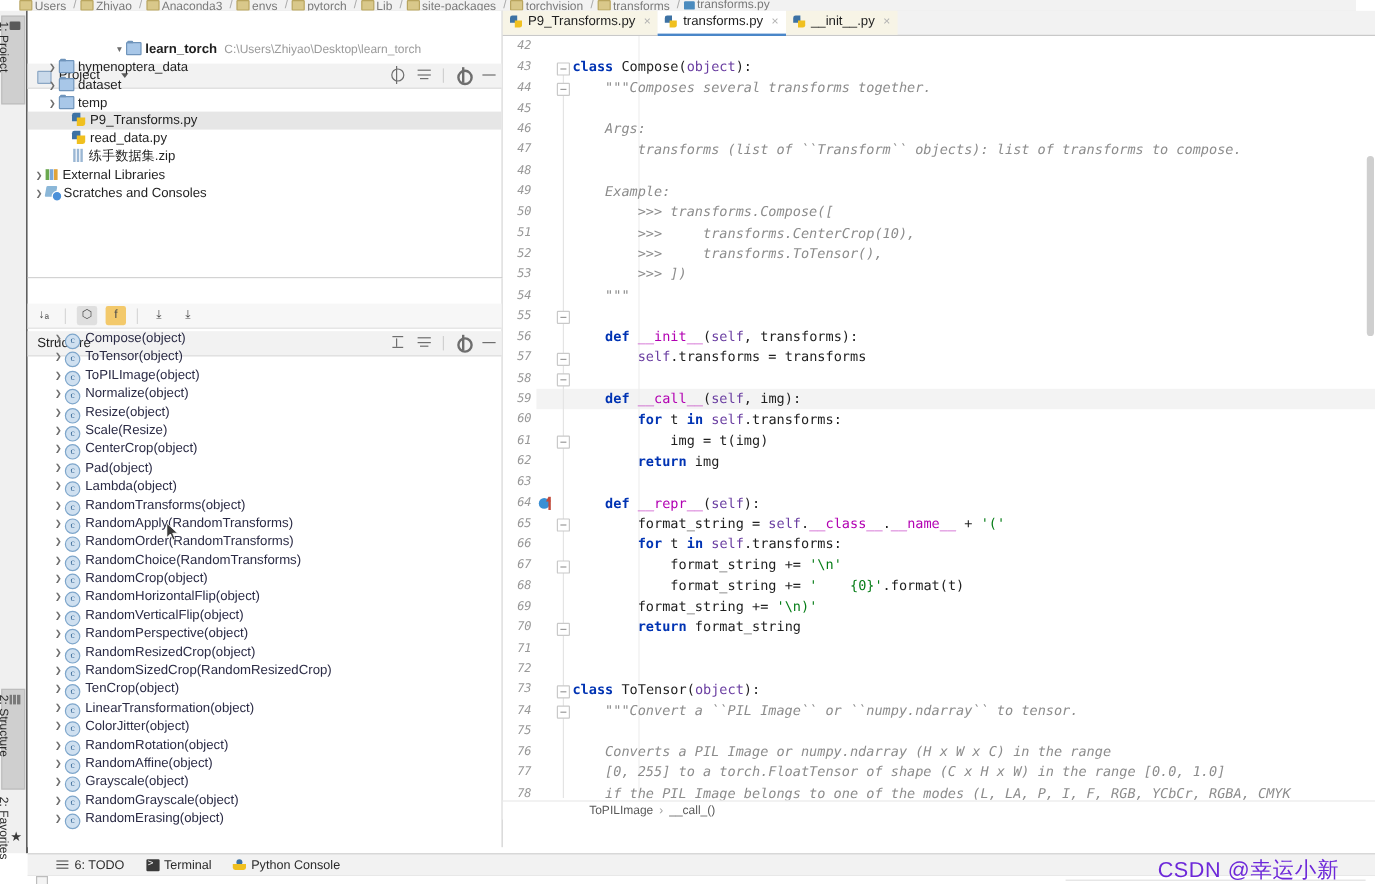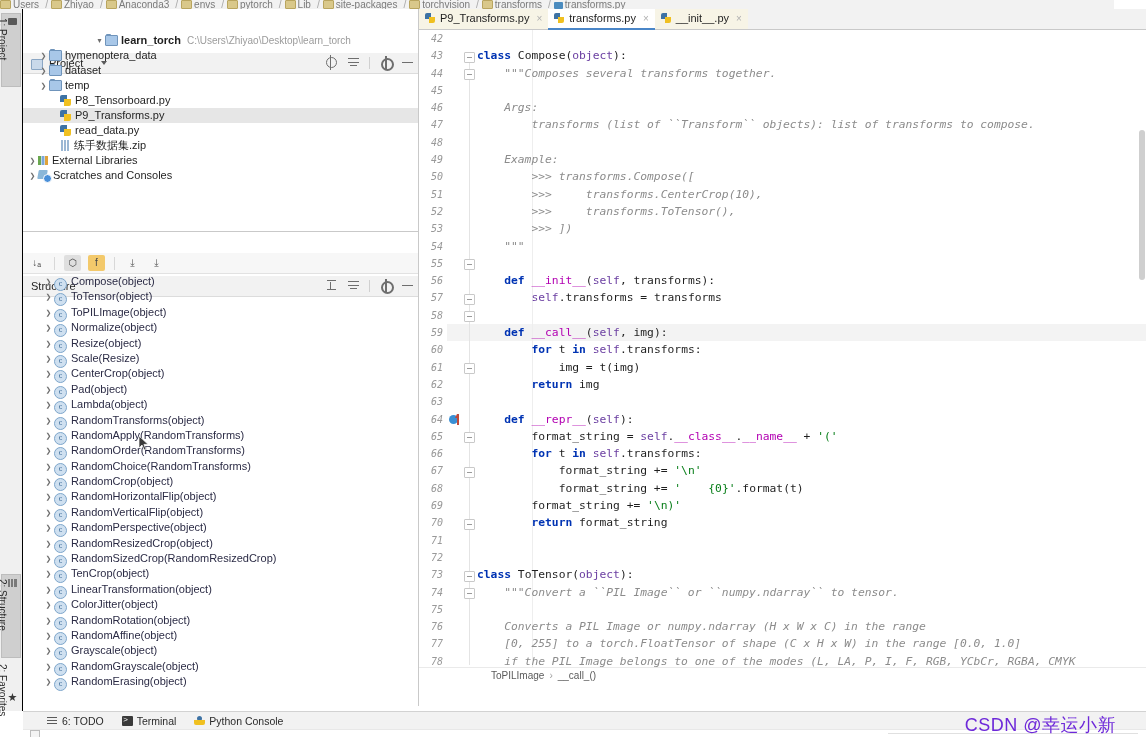--- a/index.html
+++ b/index.html
@@ -6,21 +6,21 @@
   body{
     width:1146px;height:737px;overflow:hidden;background:#ffffff;
     font-family:"Liberation Sans","DejaVu Sans",sans-serif;
     font-size:11px;color:#1f1f1f;
     -webkit-font-smoothing:antialiased;
   }
   #app{position:relative;width:1146px;height:737px;}
 
   
   .topcrumb{
-    position:absolute;left:0;top:0;width:1114px;height:9px;
+    position:absolute;left:16px;top:0;width:1114px;height:9px;
     background:#f2f2f2;border-bottom:1px solid #d6d6d6;
     overflow:hidden;white-space:nowrap;
     font-size:10px;color:#7a7a7a;line-height:9px;
   }
   .topcrumb .seg{display:inline-block;vertical-align:top;margin-right:3px;}
   .topcrumb .fi{display:inline-block;width:9px;height:7px;background:#d9c88a;
     border:1px solid #b9a55f;border-radius:1px;vertical-align:-1px;margin-right:2px;}
   .topcrumb .sep{color:#a9a9a9;margin:0 3px;}
   .topcrumb .pyi{display:inline-block;width:9px;height:7px;background:#4b8bbe;border-radius:1px;
     vertical-align:-1px;margin-right:2px;}
@@ -218,21 +218,20 @@
         <span class="sep"></span>
         <span class="ic ic-gear"></span>
         <span class="ic ic-min"></span>
       </span>
     </div>
     <div class="tree" id="project-tree">
         <div class="trow" style="padding-left: 4px; text-align: center;"><span class="arrow open"></span><span class="ico ico-folder"></span><span class="tname bold">learn_torch</span><span class="tpath">C:\Users\Zhiyao\Desktop\learn_torch</span></div>
         <div class="trow" style="padding-left: 15px;"><span class="arrow closed"></span><span class="ico ico-folder"></span><span class="tname">hymenoptera_data</span></div>
         <div class="trow" style="padding-left: 15px;"><span class="arrow closed"></span><span class="ico ico-folder"></span><span class="tname">dataset</span></div>
         <div class="trow" style="padding-left: 15px;"><span class="arrow closed"></span><span class="ico ico-folder"></span><span class="tname">temp</span></div>
-        <div class="trow" style="padding-left: 26px;"><span class="arrow none"></span><span class="ico ico-py"></span><span class="tname">P8_Tensorboard.py</span></div>
         <div class="trow sel" style="padding-left: 26px;"><span class="arrow none"></span><span class="ico ico-py"></span><span class="tname">P9_Transforms.py</span></div>
         <div class="trow" style="padding-left: 26px;"><span class="arrow none"></span><span class="ico ico-py"></span><span class="tname">read_data.py</span></div>
         <div class="trow" style="padding-left: 26px;"><span class="arrow none"></span><span class="ico ico-zip"></span><span class="tname">练手数据集.zip</span></div>
         <div class="trow" style="padding-left: 4px;"><span class="arrow closed"></span><span class="ico ico-lib"></span><span class="tname">External Libraries</span></div>
         <div class="trow" style="padding-left: 4px;"><span class="arrow closed"></span><span class="ico ico-scratch"></span><span class="tname">Scratches and Consoles</span></div>
       </div>
   </div>
 
   <div class="structpanel">
     <div class="panelhead">

